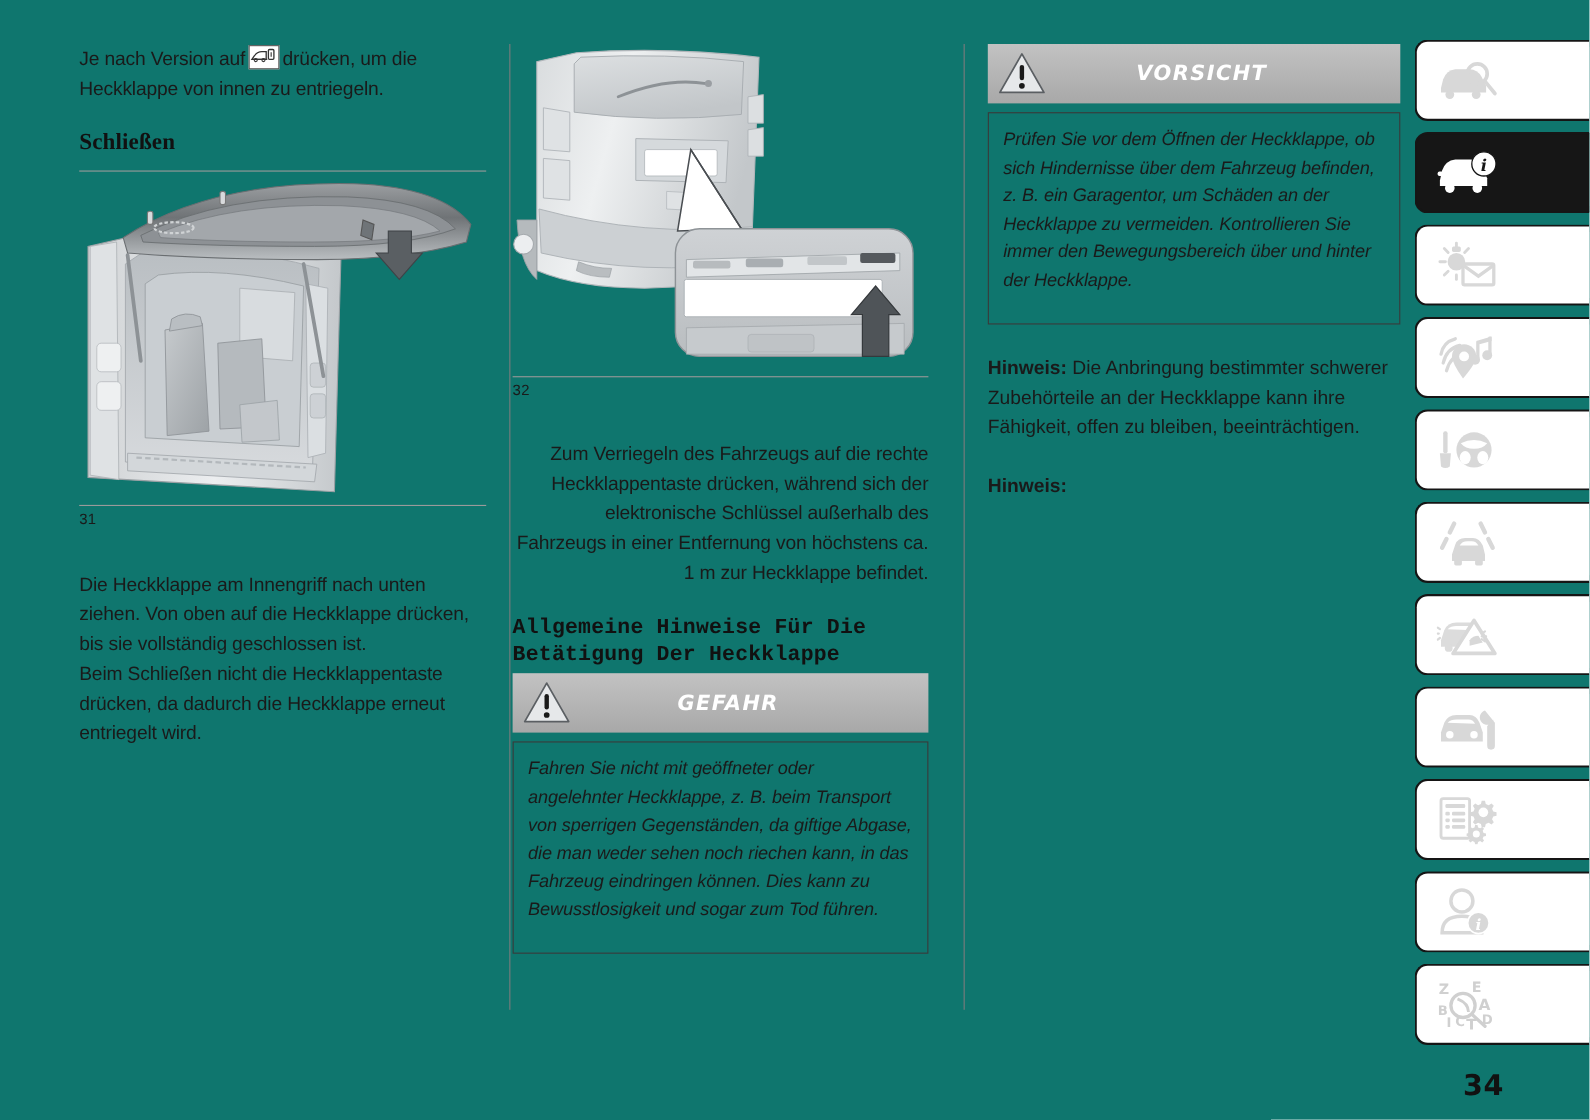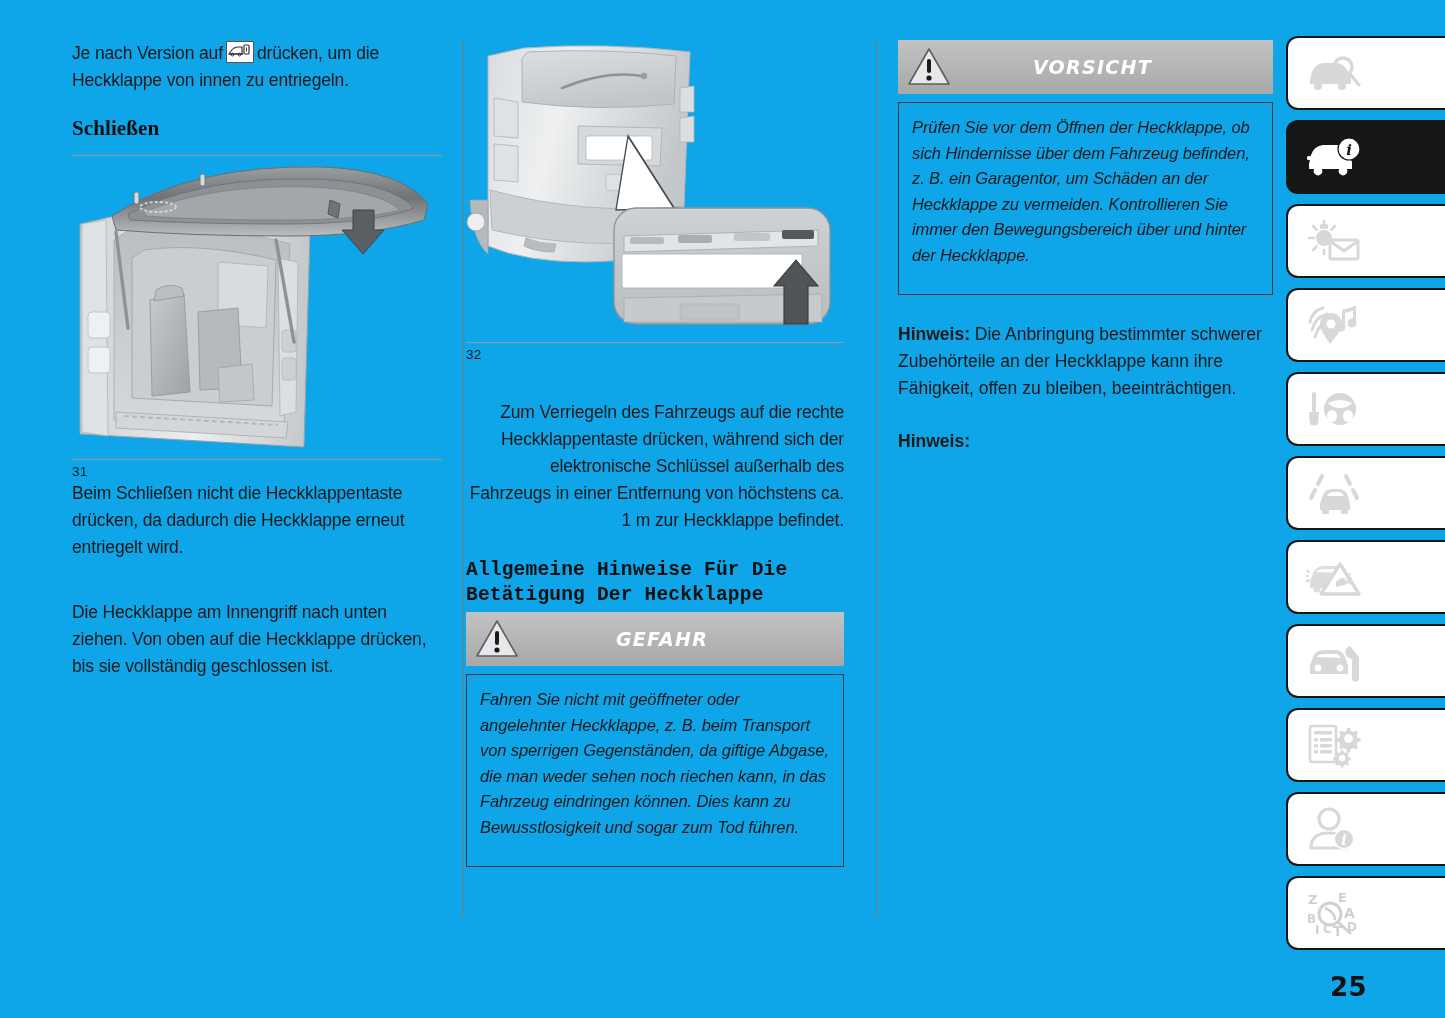--- a/index.html
+++ b/index.html
@@ -13,21 +13,21 @@
     font-family: "Liberation Sans", sans-serif;
     color: #1a1a1a;
     position: relative;
     overflow: hidden;
   }
 
   
   .page {
     position: absolute;
     inset: 0;
-    background: #0ea5e9;
+    background: #0f766e;
   }
 
   
   .col {
     position: absolute;
     top: 40px;
   }
   .col-1 { left: 72px;  width: 370px; }
   .col-2 { left: 466px; width: 378px; }
   .col-3 { left: 898px; width: 375px; }
@@ -269,22 +269,22 @@
         <ellipse cx="86" cy="45" rx="18" ry="5" fill="none" stroke="#d0d3d5" stroke-width="2" stroke-dasharray="3 2"></ellipse>
 
         <path d="M258 38 L268 42 L266 56 L256 52 Z" fill="#6f7478" stroke="#555"></path>
         <path d="M281 48 L302 48 L302 68 L312 68 L291 92 L270 68 L281 68 Z" fill="#5a5f63" stroke="#3f4347" stroke-width="1"></path>
       </svg>
     </div>
 
     <hr class="rule" style="margin-top:2px;">
     <p class="fig-caption">31</p>
 
+    <p class="body" style="margin-top:38px;">Die Heckklappe am Innengriff nach unten ziehen. Von oben auf die Heckklappe drücken, bis sie vollständig geschlossen ist.</p>
     <p class="body">Beim Schließen nicht die Heckklappentaste drücken, da dadurch die Heckklappe erneut entriegelt wird.</p>
-    <p class="body" style="margin-top:38px;">Die Heckklappe am Innengriff nach unten ziehen. Von oben auf die Heckklappe drücken, bis sie vollständig geschlossen ist.</p>
   </div>
 
   <div class="col col-2">
 
     <div class="figure">
       <svg width="378" height="300" viewBox="0 0 378 300">
         <defs>
           <linearGradient id="rearG" x1="0" y1="0" x2="1" y2="0.3">
             <stop offset="0%" stop-color="#d9dcde"></stop>
             <stop offset="40%" stop-color="#eef0f1"></stop>
@@ -589,15 +589,15 @@
             <circle cx="24" cy="24" r="11"></circle>
             <path d="M32 32 L44 43" stroke-linecap="round"></path>
           </g>
           <path d="M19 18 Q29 22 29 30" stroke="#d0d0d0" stroke-width="2.6" fill="none"></path>
         </svg>
       </span>
     </div>
 
   </div>
 
-  <div class="page-number">25</div>
+  <div class="page-number">34</div>
 
 </div>
 
 </body></html>

